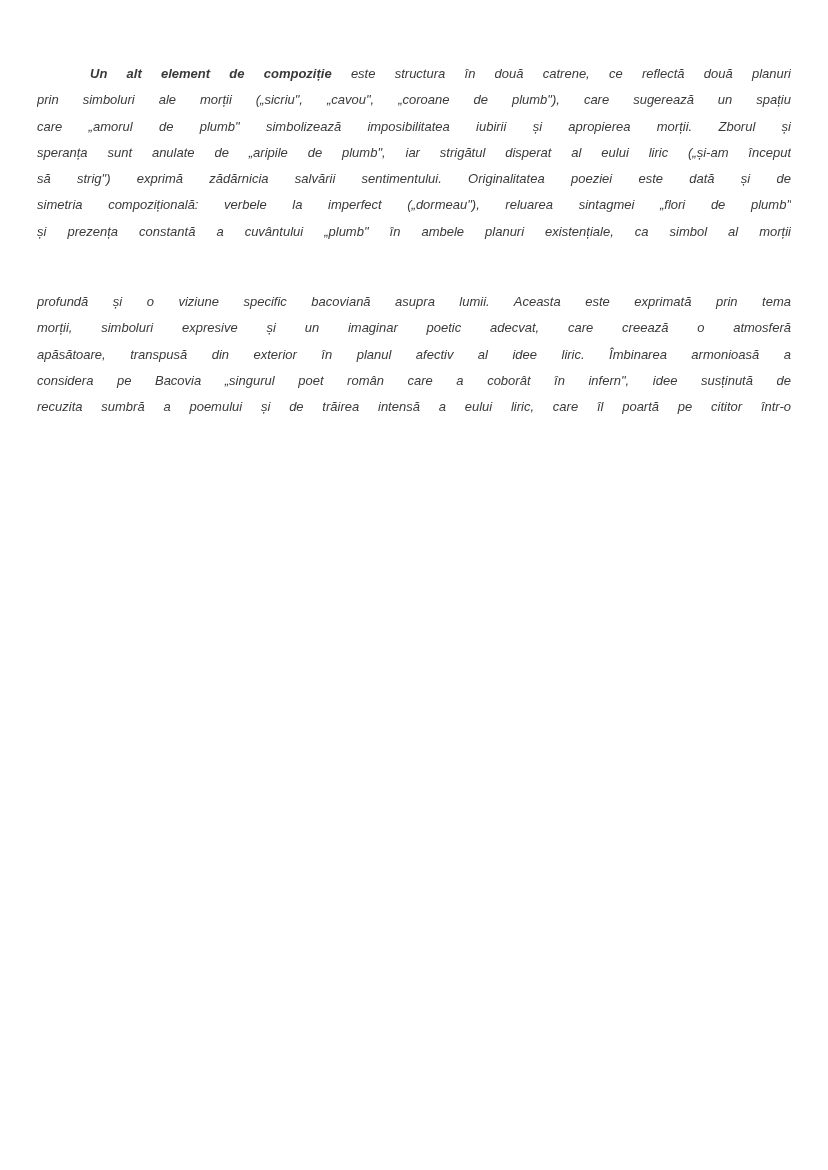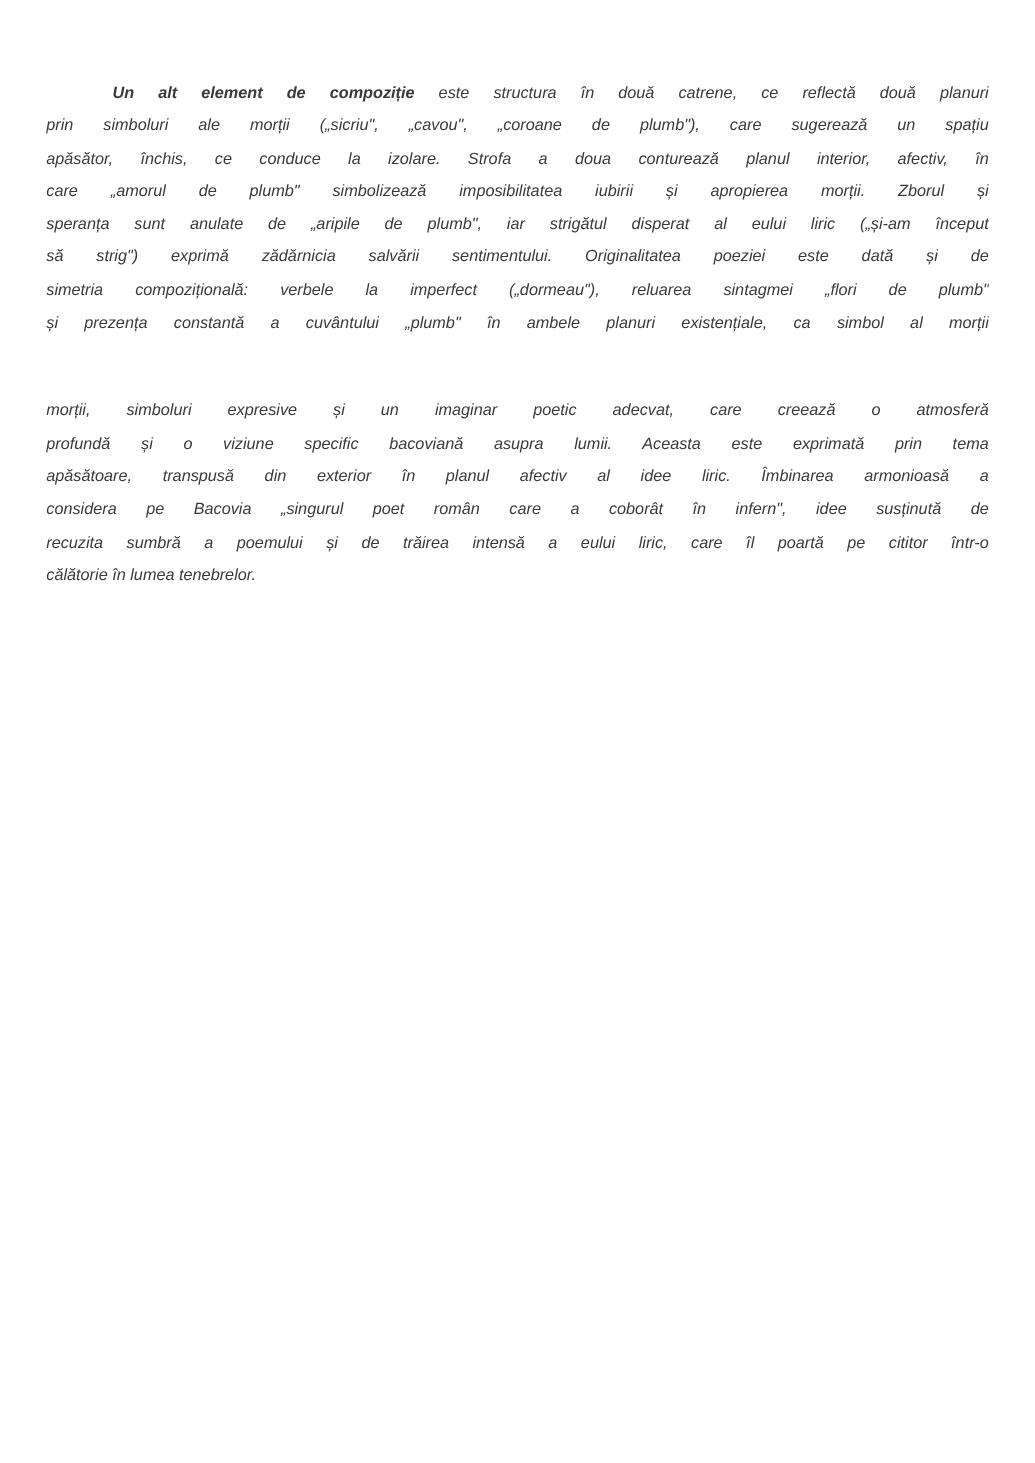--- a/index.html
+++ b/index.html
@@ -50,31 +50,29 @@
 </style>
 </head>
 <body>
 
 <div class="page">
   <div class="doc-body">
 
     <div class="para">
       <div class="line indent-1"><span class="lead">Un alt element de compoziție</span><span> este structura în două catrene, ce reflectă două planuri</span></div>
       <div class="line">prin simboluri ale morții („sicriu", „cavou", „coroane de plumb"), care sugerează un spațiu</div>
-      <div class="line">apăsător, închis, ce conduce la izolare. Strofa a doua conturează planul interior, afectiv, în</div>
       <div class="line">care „amorul de plumb" simbolizează imposibilitatea iubirii și apropierea morții. Zborul și</div>
       <div class="line">speranța sunt anulate de „aripile de plumb", iar strigătul disperat al eului liric („și-am început</div>
       <div class="line">să strig") exprimă zădărnicia salvării sentimentului. Originalitatea poeziei este dată și de</div>
       <div class="line">simetria compozițională: verbele la imperfect („dormeau"), reluarea sintagmei „flori de plumb"</div>
       <div class="line">și prezența constantă a cuvântului „plumb" în ambele planuri existențiale, ca simbol al morții</div>
     </div>
 
     <div class="para">
+      <div class="line">profundă și o viziune specific bacoviană asupra lumii. Aceasta este exprimată prin tema</div>
       <div class="line">morții, simboluri expresive și un imaginar poetic adecvat, care creează o atmosferă</div>
-      <div class="line">profundă și o viziune specific bacoviană asupra lumii. Aceasta este exprimată prin tema</div>
       <div class="line">apăsătoare, transpusă din exterior în planul afectiv al idee liric. Îmbinarea armonioasă a</div>
       <div class="line">considera pe Bacovia „singurul poet român care a coborât în infern", idee susținută de</div>
       <div class="line">recuzita sumbră a poemului și de trăirea intensă a eului liric, care îl poartă pe cititor într-o</div>
-      <div class="line line-last">călătorie în lumea tenebrelor.</div>
     </div>
 
   </div>
 </div>
 
 </body></html>

